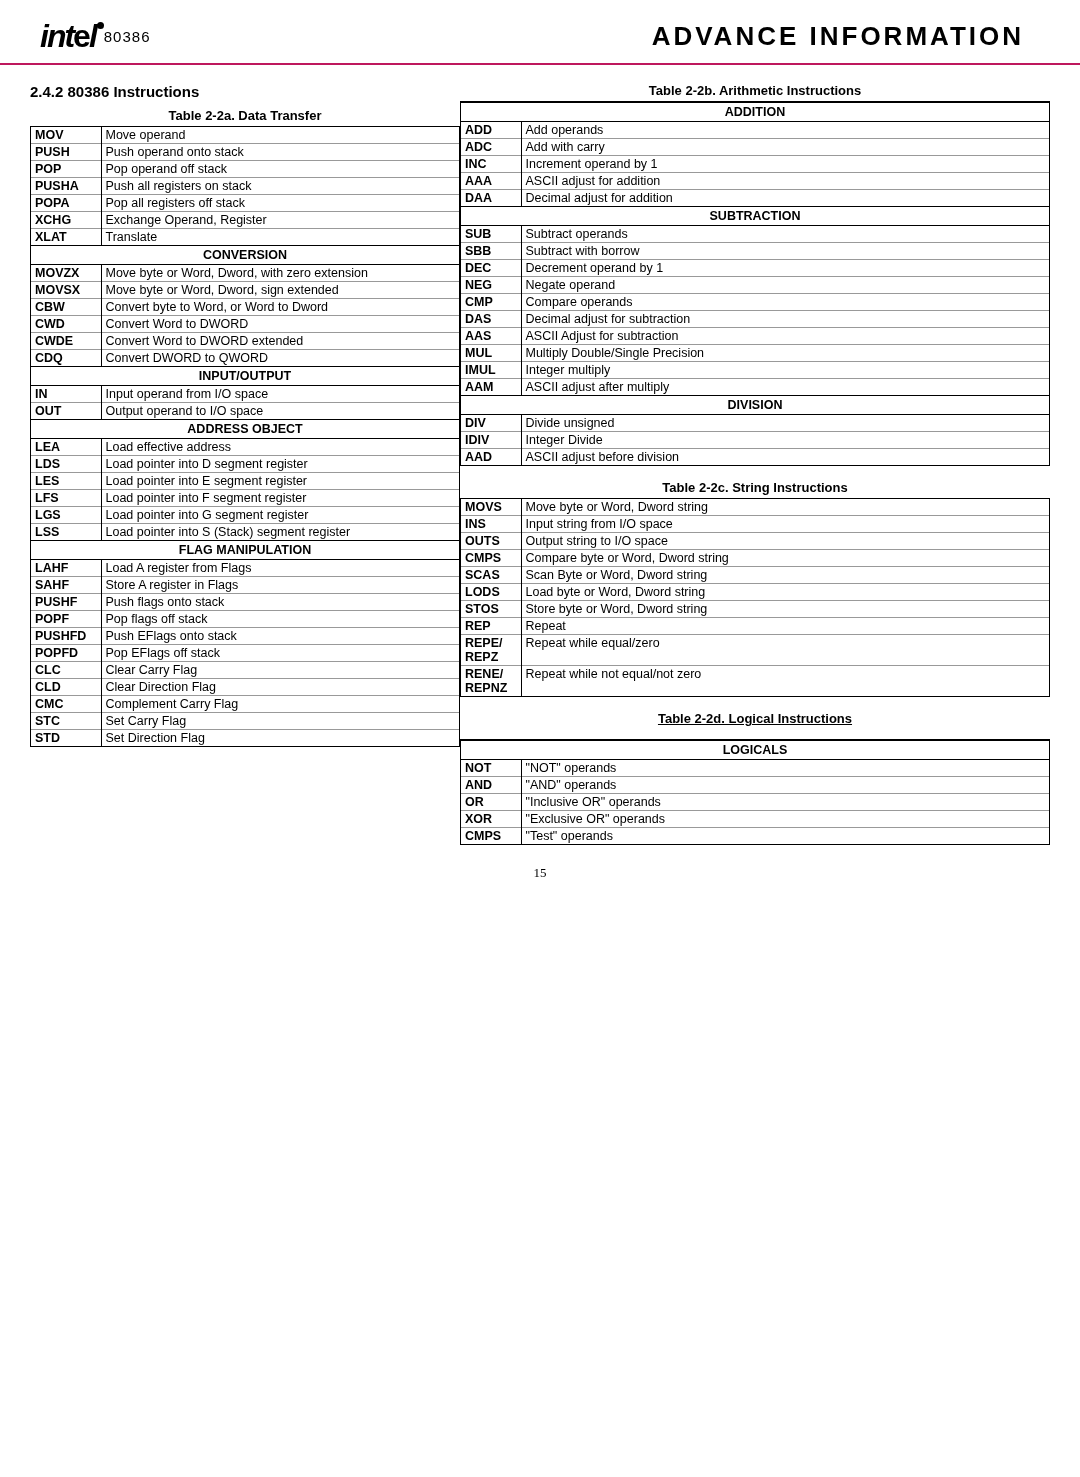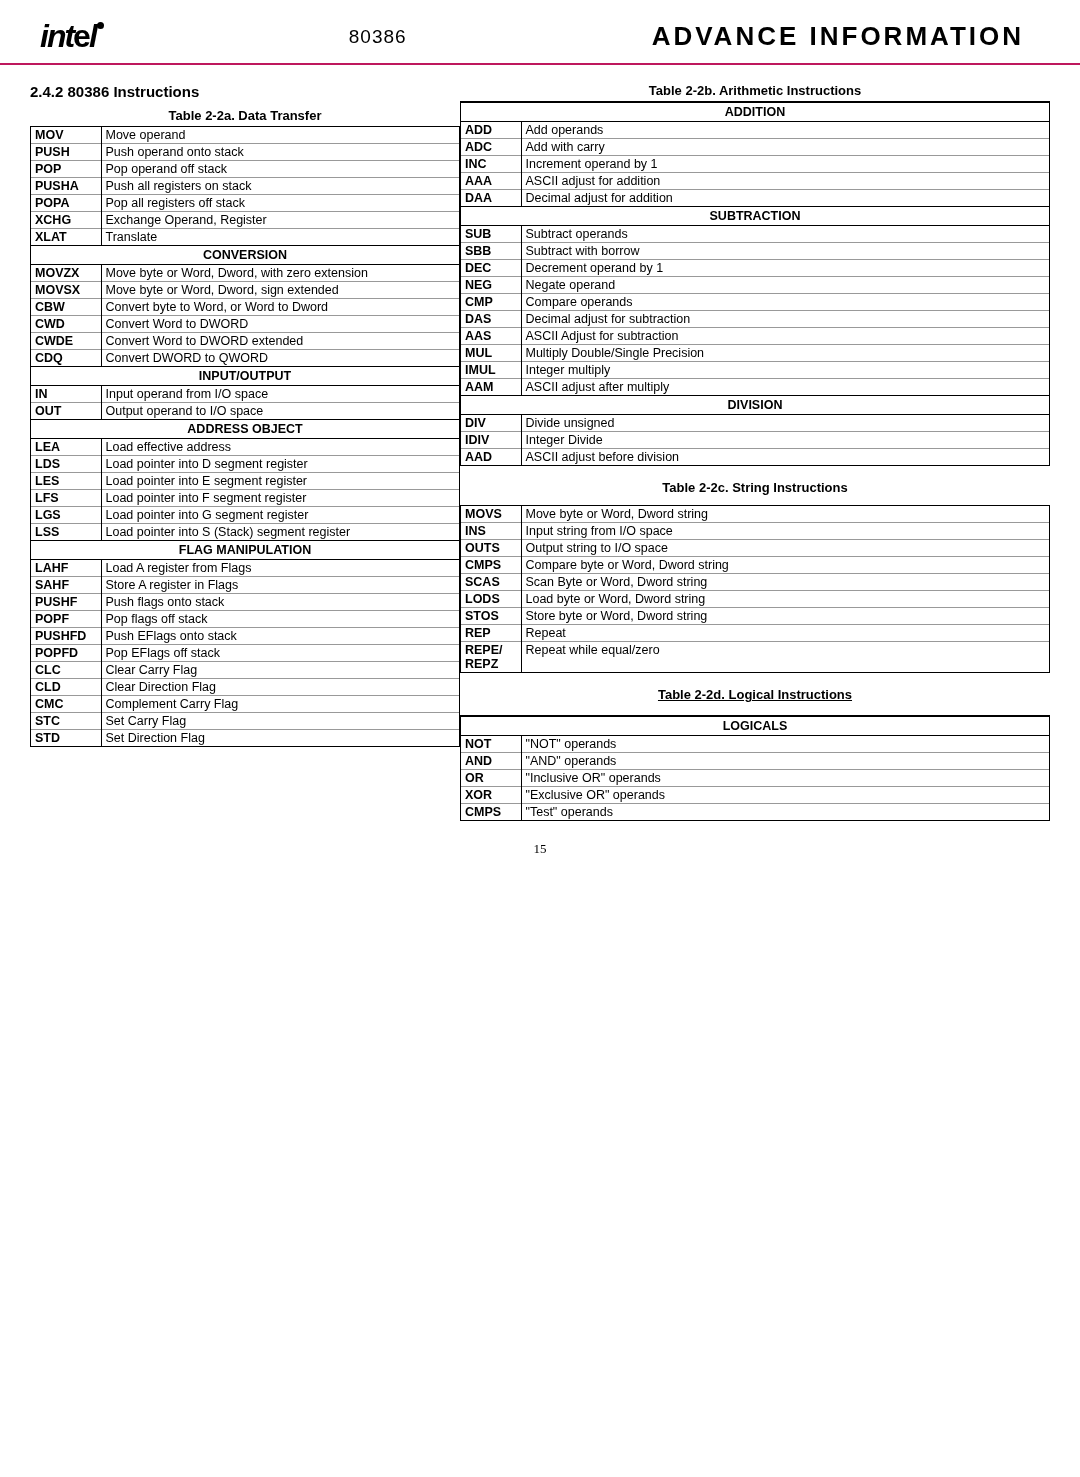--- a/index.html
+++ b/index.html
@@ -33,22 +33,21 @@
       display: inline-block;
       width: 7px;
       height: 7px;
       background: #000;
       border-radius: 50%;
       margin-bottom: 14px;
       vertical-align: top;
     }
     .header-model {
       flex: 1;
-      text-align: center;
-      font-size: 19px;
+      font-size: 15px;
       font-family: Arial, sans-serif;
       font-weight: normal;
       letter-spacing: 1px;
     }
     .header-title {
       font-size: 26px;
       font-family: Arial, sans-serif;
       font-weight: bold;
       letter-spacing: 3px;
       text-transform: uppercase;
@@ -399,21 +398,21 @@
               <td>Integer Divide</td>
             </tr>
         <tr>
               <td>AAD</td>
               <td>ASCII adjust before division</td>
             </tr>
       </tbody>
         </table>
     </div>
 
-    <div class="table-title" style="margin-top:14px; margin-bottom:10px;">Table 2-2c. String Instructions</div>
+    <div class="table-title" style="margin-top:14px; margin-bottom:3px;">Table 2-2c. String Instructions</div>
     <div class="table-outer right-table">
       <table>
         <tbody>
             <tr>
               <td>MOVS</td>
               <td>Move byte or Word, Dword string</td>
             </tr>
         <tr>
               <td>INS</td>
               <td>Input string from I/O space</td>
@@ -440,20 +439,25 @@
             </tr>
         <tr>
               <td>REP</td>
               <td>Repeat</td>
             </tr>
         <tr>
               <td style="white-space:pre-line;">REPE/
 REPZ</td>
               <td>Repeat while equal/zero</td>
             </tr>
+        <tr>
+              <td style="white-space:pre-line;">RENE/
+REPNZ</td>
+              <td>Repeat while not equal/not zero</td>
+            </tr>
       </tbody>
         </table>
     </div>
 
     <div class="table-title" style="margin-top:14px; margin-bottom:13px;text-decoration:underline;">Table 2-2d. Logical Instructions</div>
     <div class="table-outer right-table">
       <table>
         <tbody>
             <tr>
           <th colspan="2" class="section-header">LOGICALS</th>

